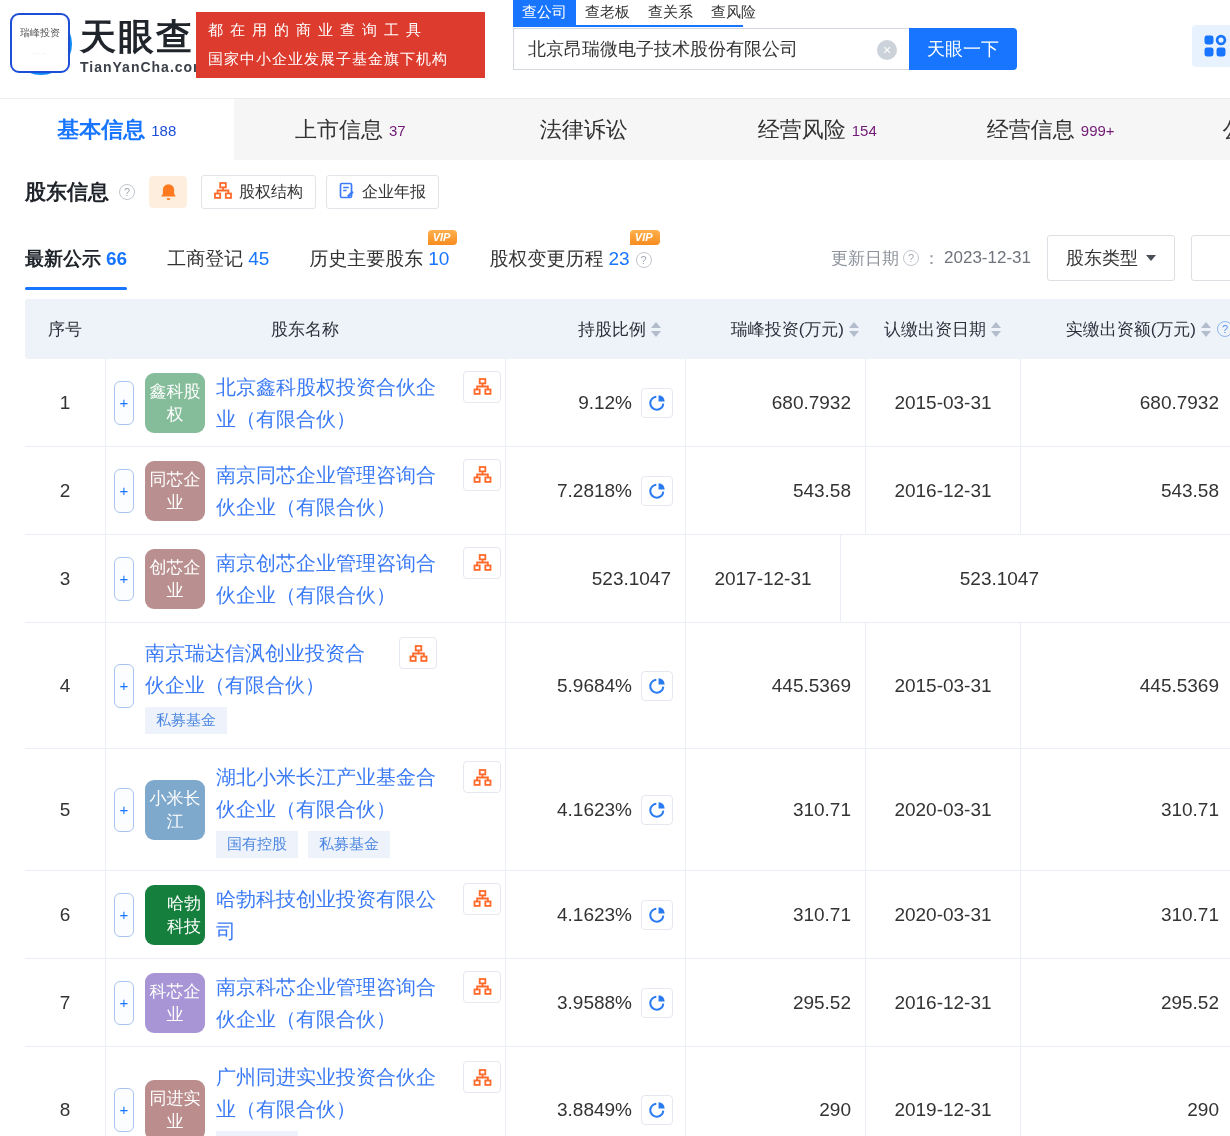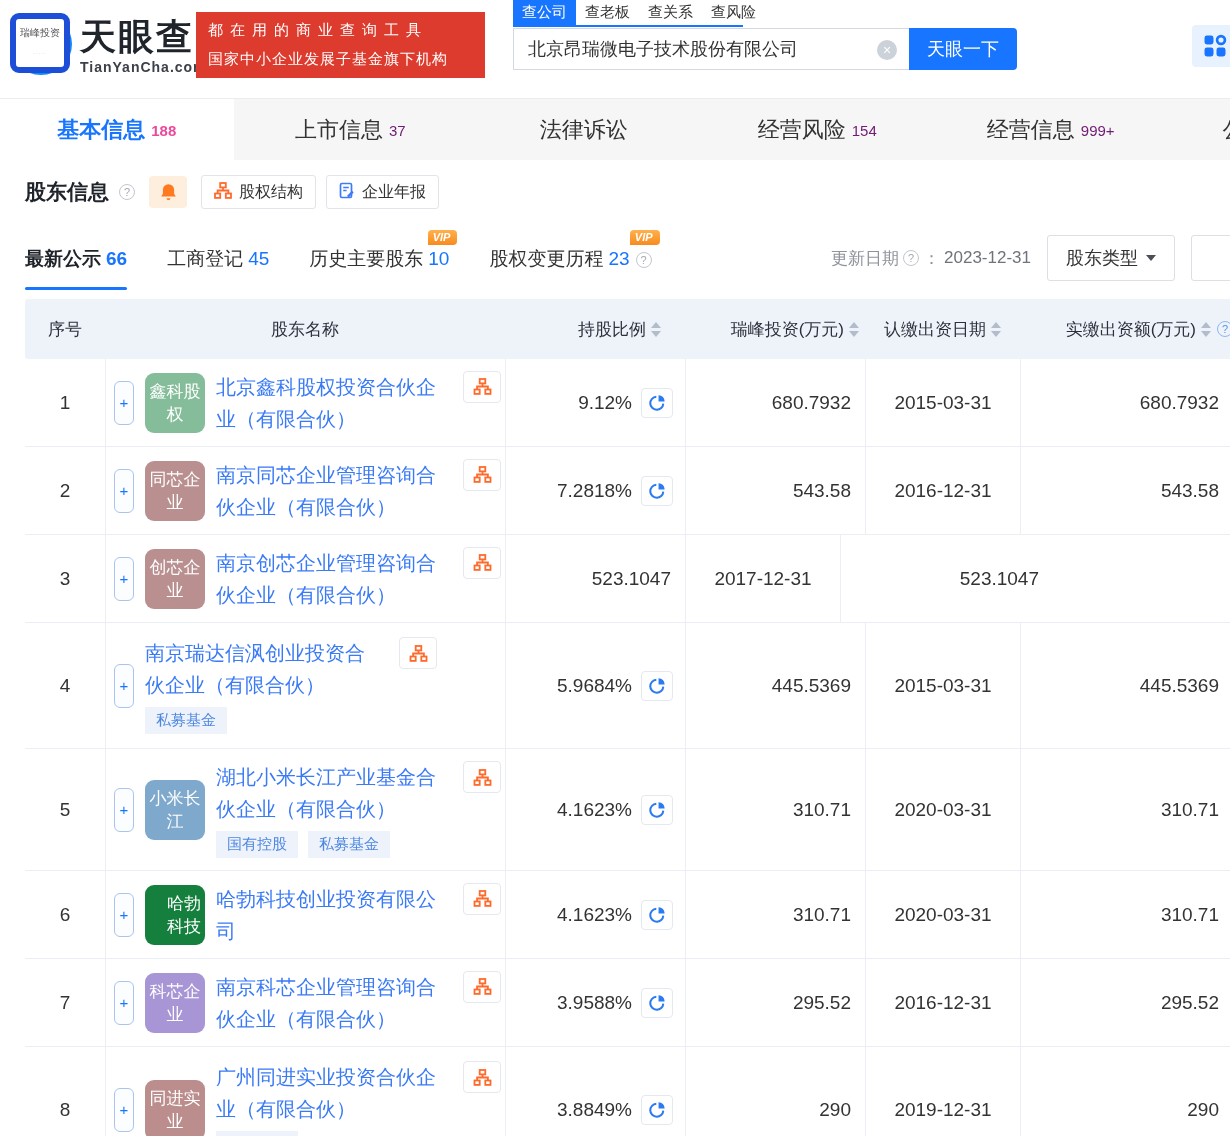--- a/index.html
+++ b/index.html
@@ -30,21 +30,21 @@
                 border-radius:0 4px 4px 0; cursor:pointer; font-family:inherit; }
   .apps { position:absolute; right:-8px; top:25px; width:46px; height:42px; background:#e8f2fe; border-radius:4px;
           display:flex; align-items:center; justify-content:center; cursor:pointer; }
 
   
   .nav { display:flex; height:62px; background:#f6f6f6; border-top:1px solid #ececec; }
   .nav-tab { width:233.5px; flex:0 0 auto; display:flex; align-items:center; justify-content:center; gap:6px;
              font-size:22px; color:#333; cursor:pointer; position:relative; overflow:hidden; }
   .nav-tab .cnt { font-size:15px; color:#701a75; margin-top:2px; }
   .nav-tab.active { background:#fff; color:#1775ff; font-weight:bold; }
-  .nav-tab.active .cnt { color:#ec4899; font-weight:bold; }
+  .nav-tab.active .cnt { color:#1d4ed8; font-weight:normal; }
   .nav-tab.partial { width:63px; justify-content:flex-start; }
   .nav-tab.partial span.lbl { margin-left:55px; white-space:nowrap; }
 
   
   .section-bar { display:flex; align-items:center; margin:10px 0 0 25px; height:44px; gap:10px; }
   .sec-title { font-size:21px; font-weight:bold; color:#20242b; }
   .qmark { display:inline-flex; width:16px; height:16px; border:1px solid #c2c7cf; border-radius:50%; color:#a4aab3;
            font-size:11px; align-items:center; justify-content:center; flex:0 0 auto; }
   .qmark.blue { border-color:#8fb7f0; color:#5b93ea; }
   .bell-box { width:38px; height:32px; background:#fdeedd; border-radius:4px; display:flex; align-items:center;
@@ -91,21 +91,21 @@
   .sort .up { border-bottom:6px solid #b3bccb; }
   .sort .dn { border-top:6px solid #b3bccb; }
   .thead .qmark { margin-left:6px; }
 
   .sh-cell { display:flex; align-items:center; gap:11px; padding-left:8px; width:100%; }
   .expand { width:20px; height:44px; border:1px solid #a9c5ef; border-radius:6px; background:#fbfdff; color:#1775ff;
             font-size:15px; display:flex; align-items:center; justify-content:center; cursor:pointer; flex:0 0 auto; }
   .avatar { width:60px; height:60px; border-radius:9px; color:#fff; font-size:17px; line-height:23px; display:flex;
             align-items:center; justify-content:center; text-align:center; flex:0 0 auto; padding:2px;
             word-break:break-all; }
-  .avatar.logo { background:#fff; border:6px solid #1d4ed8; color:#555; font-size:10px; line-height:12px; flex-direction:column; }
+  .avatar.logo { background:#fff; border:2px solid #1d4ed8; color:#555; font-size:10px; line-height:12px; flex-direction:column; }
   .avatar.logo .sub { font-size:5px; color:#b5b5b5; letter-spacing:1px; }
   .name-wrap { position:relative; width:296px; }
   .name-link { display:inline-block; width:234px; color:#3a7af5; font-size:20px; line-height:32px; text-decoration:none; cursor:pointer; }
   .tags { display:flex; gap:10px; margin-top:6px; }
   .tag { background:#eef3fb; color:#4e87e0; font-size:15px; padding:4px 11px; border-radius:0; white-space:nowrap; }
   .org-box { position:absolute; right:4px; top:0; width:38px; height:32px; border:1px solid #e4e8ef; border-radius:4px;
              background:#fff; display:flex; align-items:center; justify-content:center; cursor:pointer; }
   .pie-box { width:32px; height:30px; border:1px solid #e4e8ef; border-radius:4px; background:#fff; margin-left:9px;
              display:flex; align-items:center; justify-content:center; cursor:pointer; flex:0 0 auto; }
 </style>

